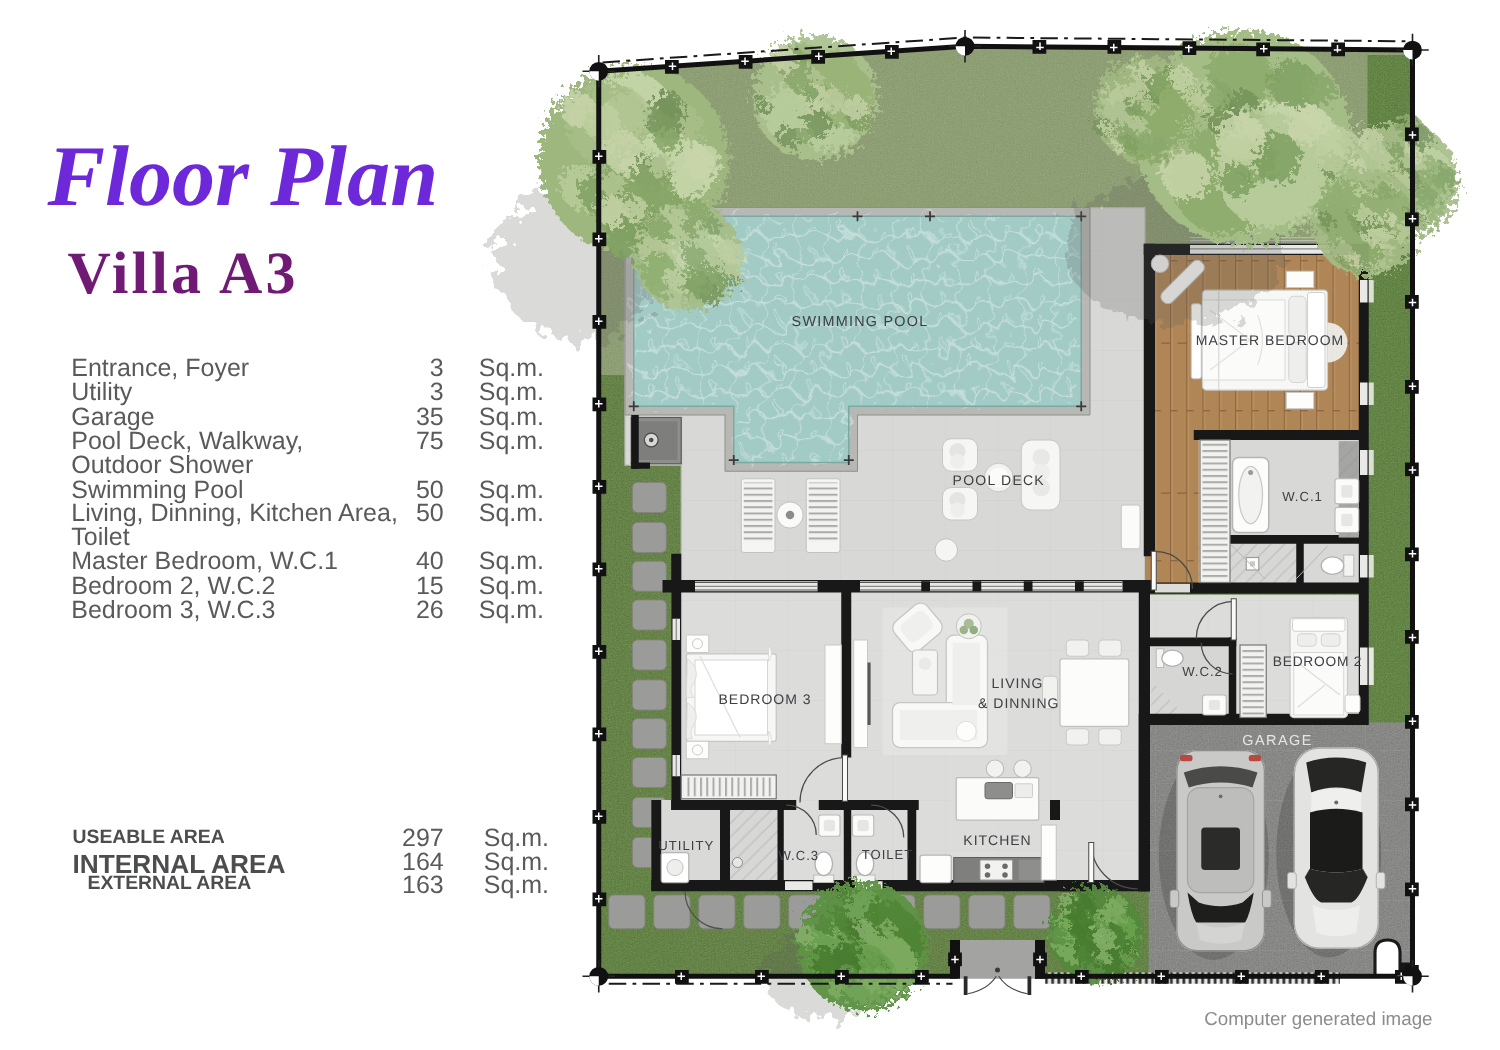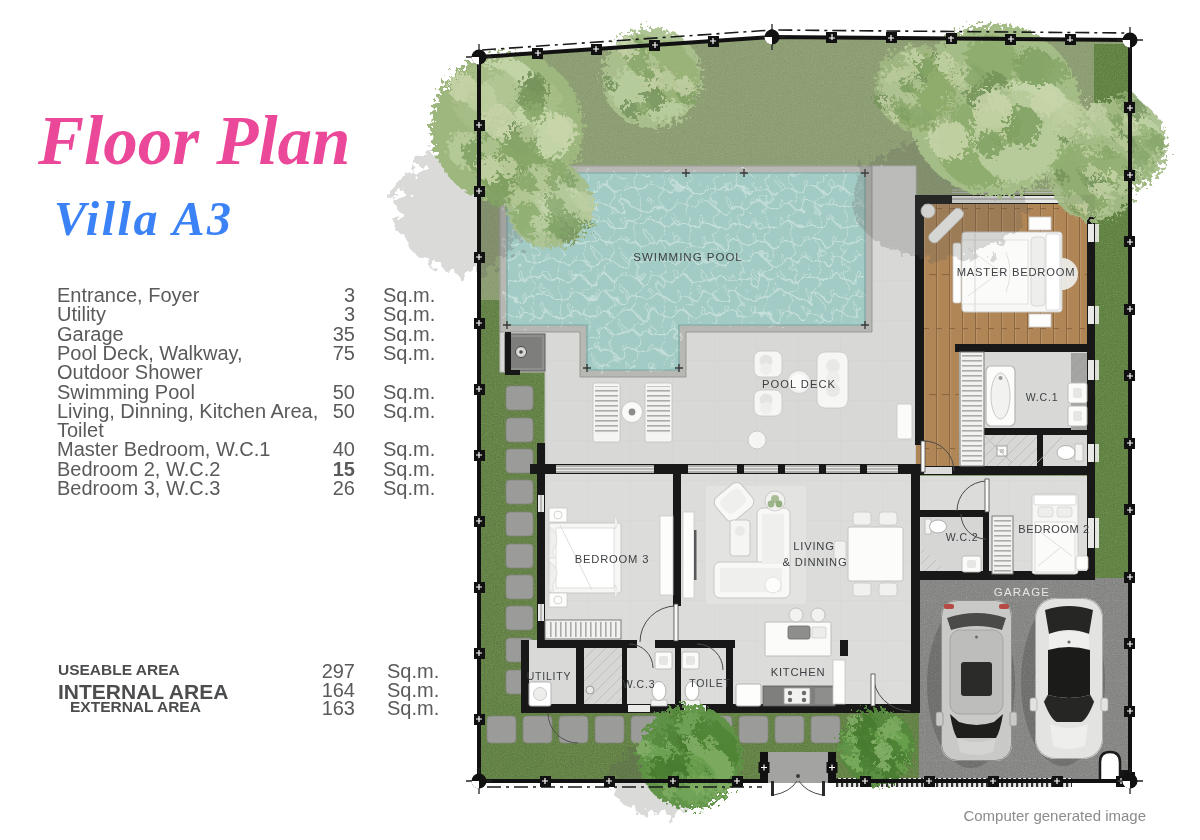--- a/index.html
+++ b/index.html
@@ -5,23 +5,23 @@
 body{width:1200px;height:840px;position:relative;background:#ffffff;overflow:hidden;
      font-family:"Liberation Sans", sans-serif;}
 .abs{position:absolute;}
 .t{color:#595a5c;font-size:20px;line-height:19.3px;}
 .num{text-align:right;width:40px;}
 </style></head>
 <body>
 
 <div class="abs" style="left:0;top:0;width:1200px;height:840px;background:#ffffff;"></div>
 
-<div class="abs" style="left:38px;top:102px;font-family:'Liberation Serif',serif;font-style:italic;font-weight:700;font-size:69px;color:#ec4899;">Floor Plan</div>
-
-<div class="abs" style="left:54px;top:191px;font-family:'Liberation Serif',serif;font-style:italic;font-weight:700;font-size:48px;color:#3b82f6;letter-spacing:2.5px;">Villa A3</div>
+<div class="abs" style="left:38px;top:102px;font-family:'Liberation Serif',serif;font-style:italic;font-weight:700;font-size:69px;color:#6d28d9;">Floor Plan</div>
+
+<div class="abs" style="left:54px;top:191px;font-family:'Liberation Serif',serif;font-weight:700;font-size:48px;color:#701a75;letter-spacing:2.5px;">Villa A3</div>
 
 <div class="abs t" style="left:57px;top:286px;">Entrance, Foyer</div>
 <div class="abs t num" style="left:315px;top:286px;">3</div>
 <div class="abs t" style="left:383px;top:286px;">Sq.m.</div>
 <div class="abs t" style="left:57px;top:305px;">Utility</div>
 <div class="abs t num" style="left:315px;top:305px;">3</div>
 <div class="abs t" style="left:383px;top:305px;">Sq.m.</div>
 <div class="abs t" style="left:57px;top:325px;">Garage</div>
 <div class="abs t num" style="left:315px;top:325px;">35</div>
 <div class="abs t" style="left:383px;top:325px;">Sq.m.</div>
@@ -33,21 +33,21 @@
 <div class="abs t num" style="left:315px;top:383px;">50</div>
 <div class="abs t" style="left:383px;top:383px;">Sq.m.</div>
 <div class="abs t" style="left:57px;top:402px;">Living, Dinning, Kitchen Area,</div>
 <div class="abs t num" style="left:315px;top:402px;">50</div>
 <div class="abs t" style="left:383px;top:402px;">Sq.m.</div>
 <div class="abs t" style="left:57px;top:421px;">Toilet</div>
 <div class="abs t" style="left:57px;top:440px;">Master Bedroom, W.C.1</div>
 <div class="abs t num" style="left:315px;top:440px;">40</div>
 <div class="abs t" style="left:383px;top:440px;">Sq.m.</div>
 <div class="abs t" style="left:57px;top:460px;">Bedroom 2, W.C.2</div>
-<div class="abs t num" style="left:315px;top:460px;font-weight:bold;">15</div>
+<div class="abs t num" style="left:315px;top:460px;">15</div>
 <div class="abs t" style="left:383px;top:460px;">Sq.m.</div>
 <div class="abs t" style="left:57px;top:479px;">Bedroom 3, W.C.3</div>
 <div class="abs t num" style="left:315px;top:479px;">26</div>
 <div class="abs t" style="left:383px;top:479px;">Sq.m.</div>
 
 <div class="abs" style="left:58px;top:661px;font-size:15.5px;font-weight:700;color:#4c4d4f;">USEABLE AREA</div>
 <div class="abs t num" style="left:315px;top:662px;">297</div>
 <div class="abs t" style="left:387px;top:662px;">Sq.m.</div>
 <div class="abs" style="left:58px;top:680px;font-size:21px;font-weight:700;color:#4c4d4f;">INTERNAL AREA</div>
 <div class="abs t num" style="left:315px;top:681px;">164</div>

